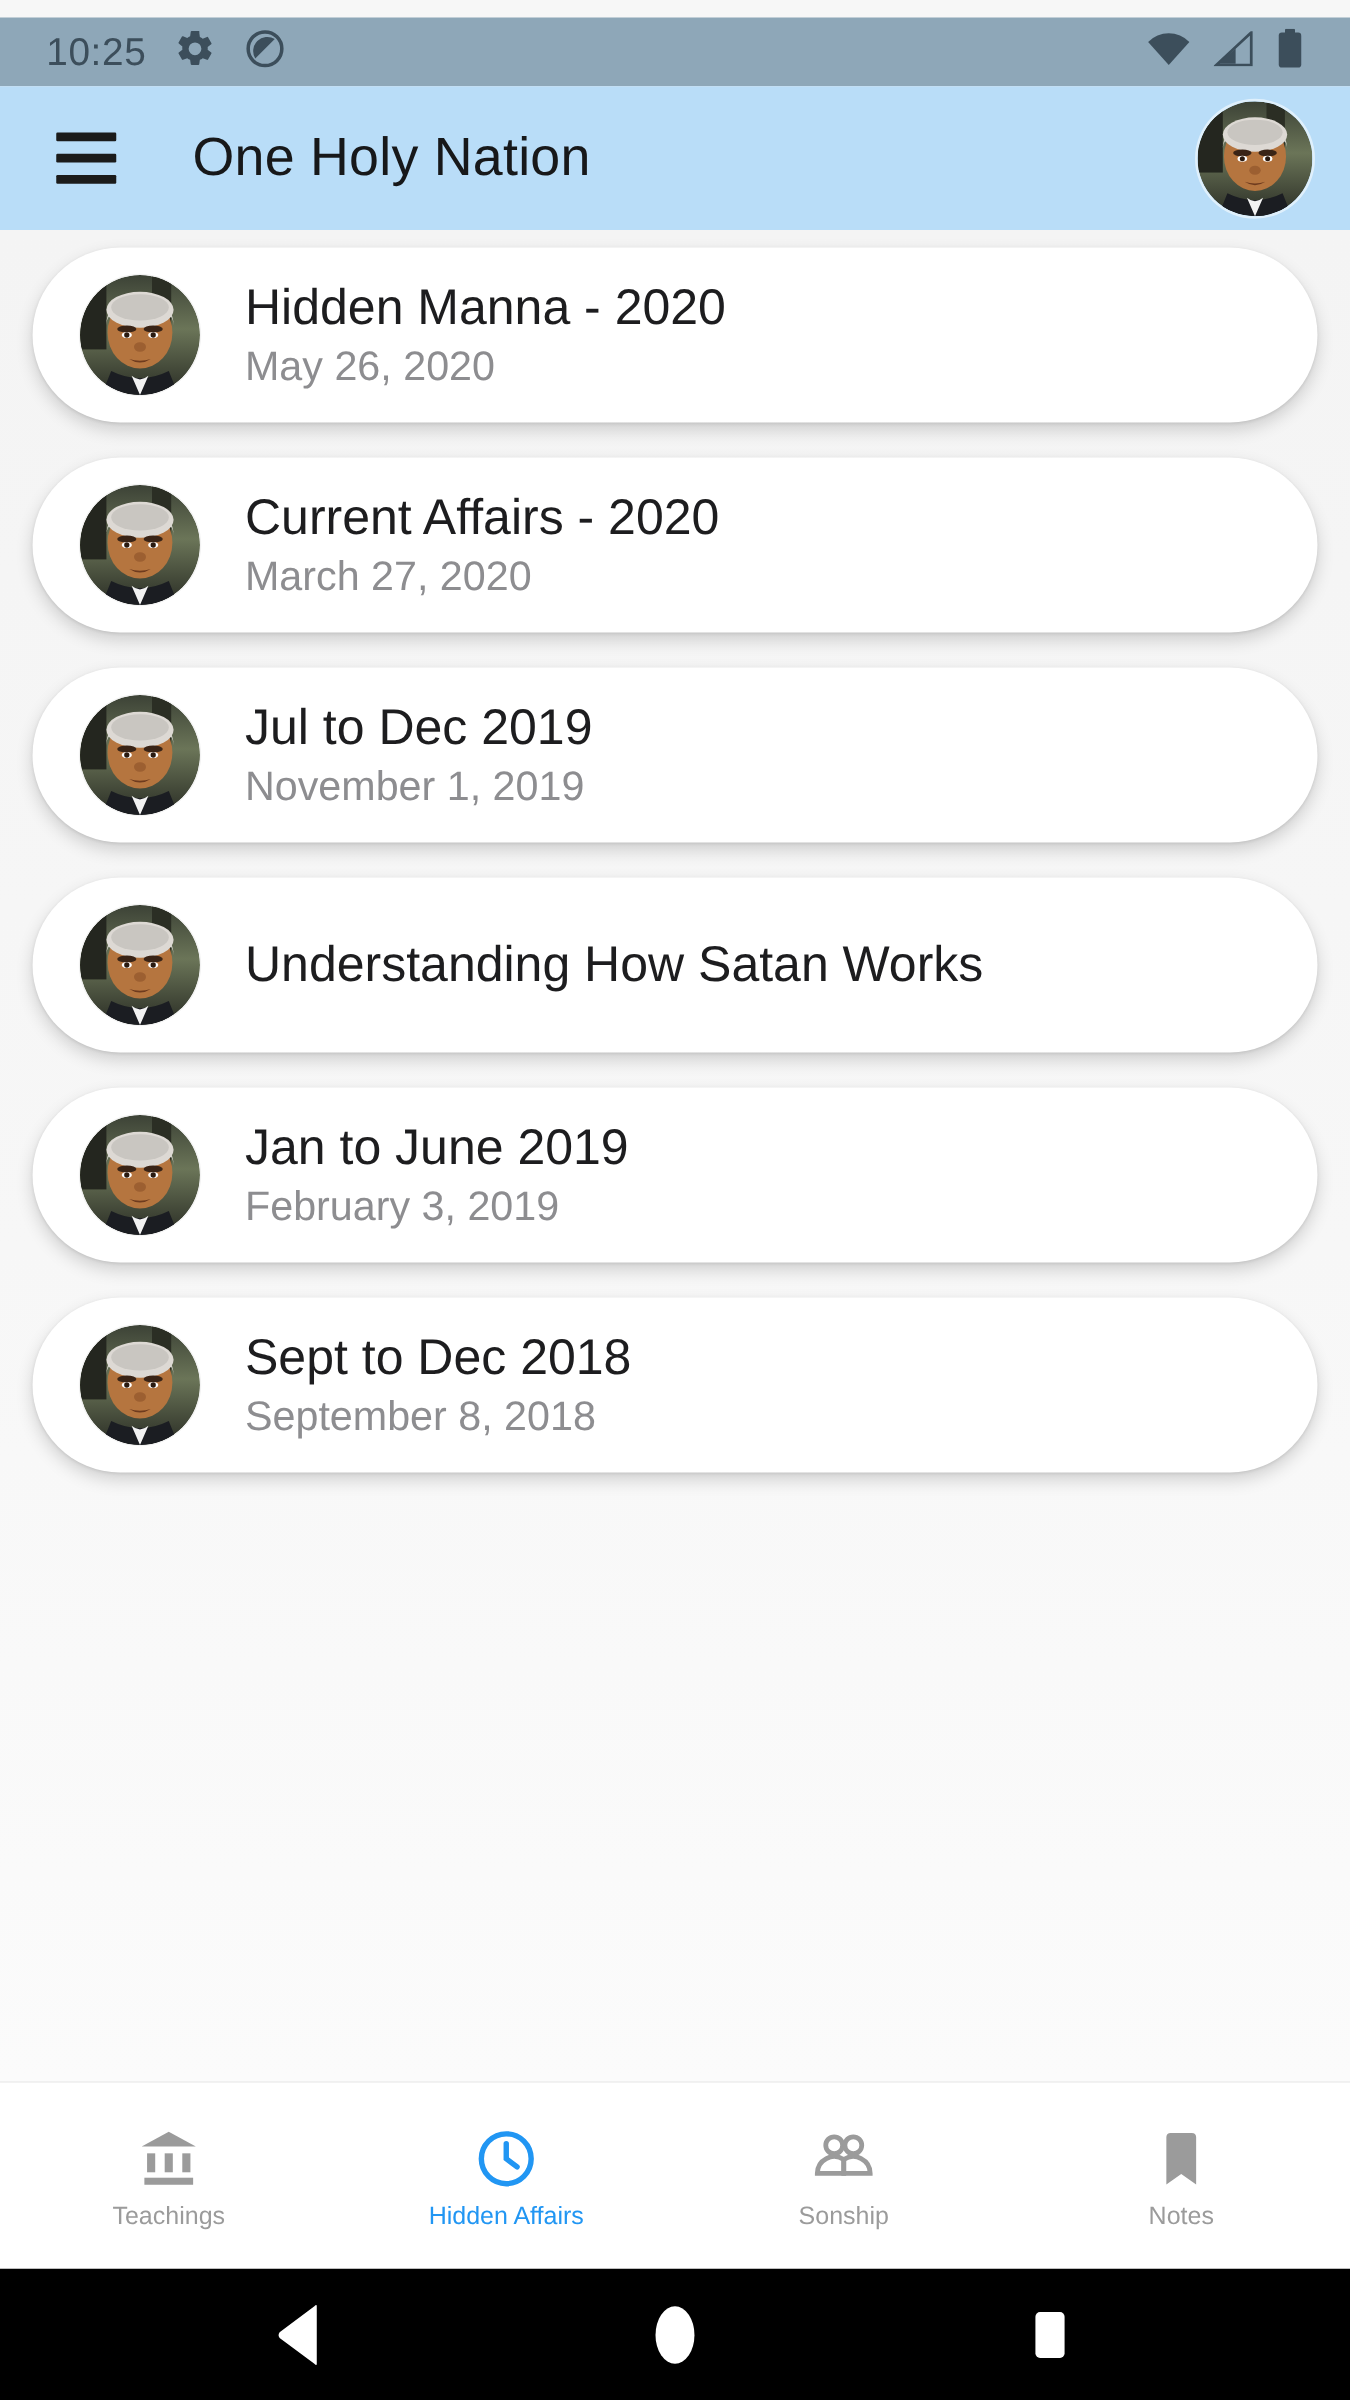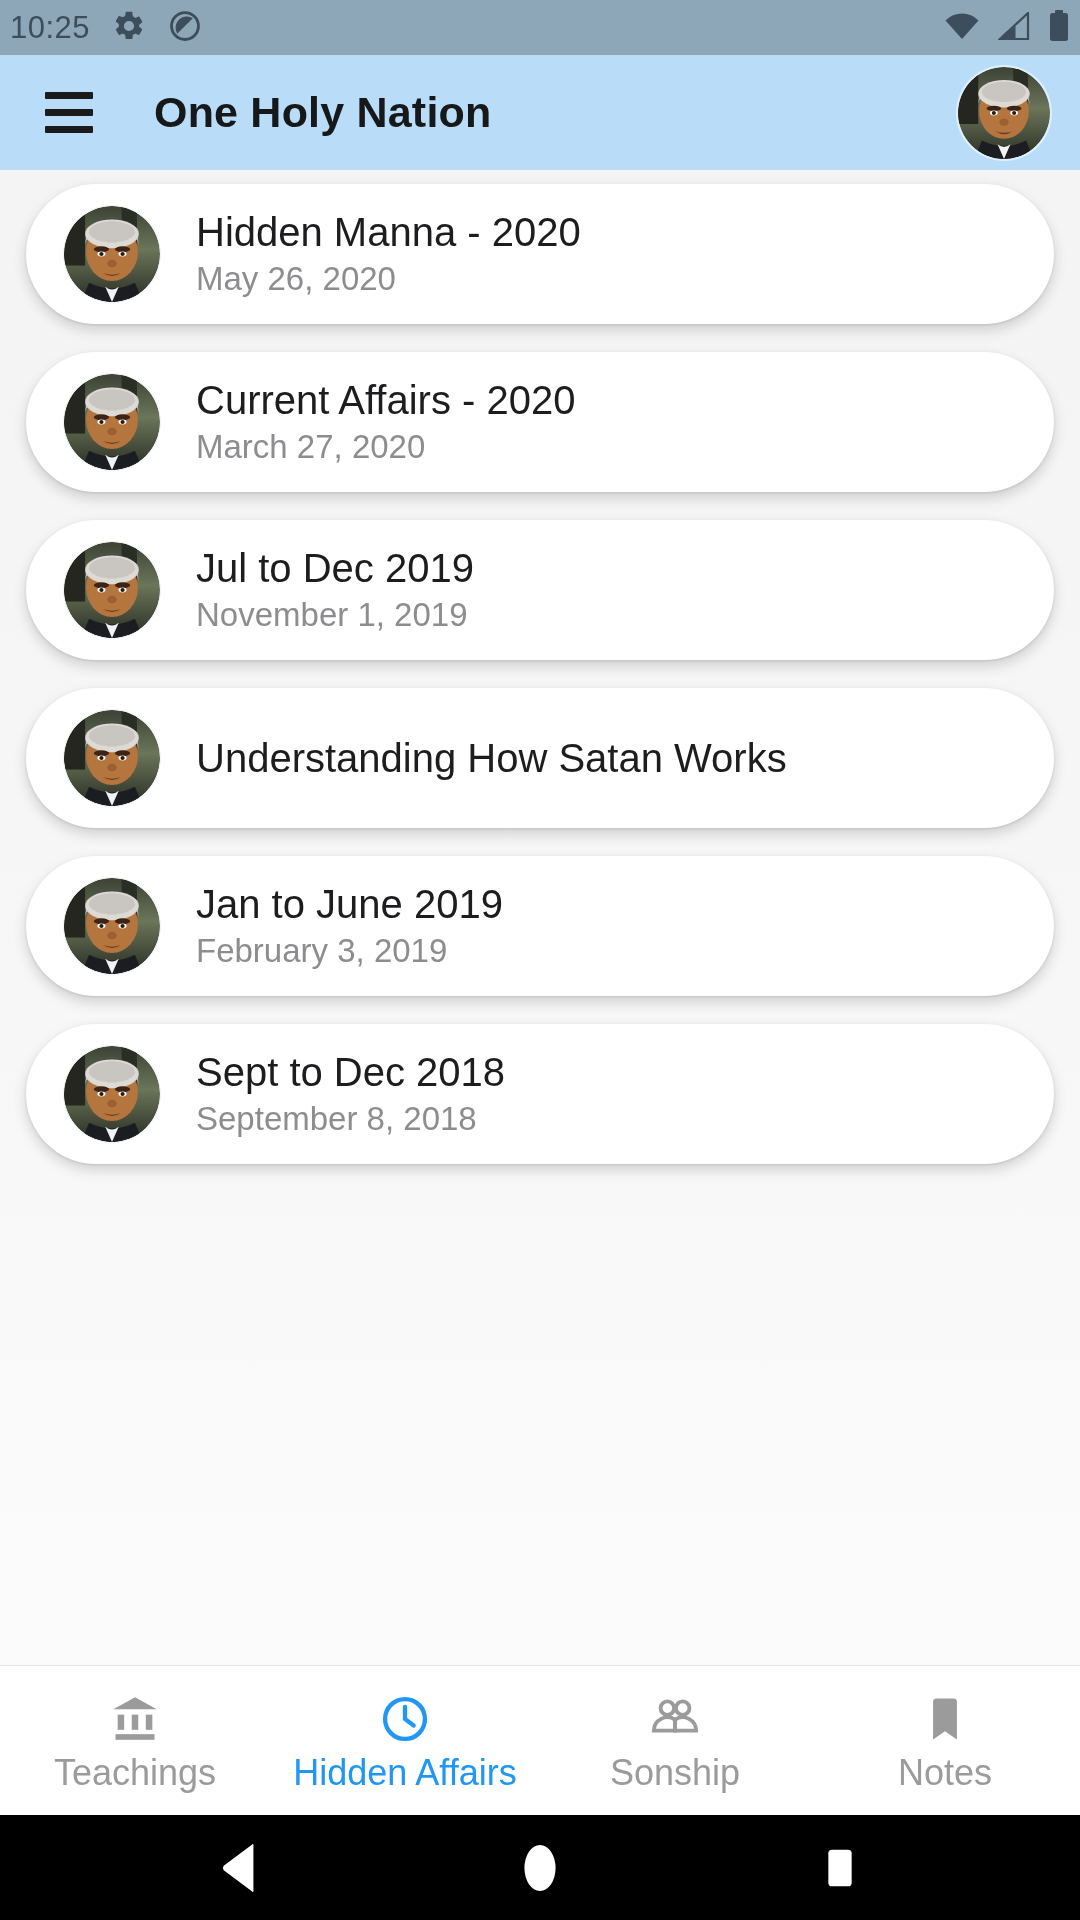--- a/index.html
+++ b/index.html
@@ -12,22 +12,23 @@
     position:relative; width:1080px; height:1920px;
     display:flex; flex-direction:column;
     background:#f7f7f7;
   }
 
   
   #status-bar {
     height:55px; flex:0 0 55px;
     background:#8ea7b8;
     display:flex; align-items:center;
-    padding:0 10px;
+    padding:0 37px;
     color:#3d4f5c;
+    margin-top:14px;
   }
   #status-left { display:flex; align-items:center; gap:22px; }
   #status-time { font-size:31px; letter-spacing:.5px; color:#3c4e5b; }
   #status-right { margin-left:auto; display:flex; align-items:center; gap:18px; }
   .sb-ico { display:block; }
 
   
   #app-bar {
     height:115px; flex:0 0 115px;
     background:#b9ddf8;
@@ -39,21 +40,21 @@
     width:66px; height:66px;
     display:flex; flex-direction:column;
     justify-content:center; align-items:center; gap:10px;
     cursor:pointer; flex:0 0 auto;
   }
   #menu-button span {
     display:block; width:48px; height:7px;
     background:#1b1b1b; border-radius:1px;
   }
   #app-title {
-    font-size:43px; font-weight:bold; color:#17181a;
+    font-size:43px; font-weight:normal; color:#17181a;
     margin-left:52px; letter-spacing:.2px;
     white-space:nowrap;
   }
   #profile-avatar {
     margin-left:auto;
     width:92px; height:92px; border-radius:50%;
     overflow:hidden; cursor:pointer;
     box-shadow:0 0 0 2px rgba(255,255,255,.55);
     flex:0 0 auto;
   }
@@ -98,21 +99,21 @@
     border-top:1px solid #e6e6e6;
     display:flex; align-items:center;
   }
   .nav-item {
     flex:1 1 0; height:100%;
     display:flex; flex-direction:column;
     align-items:center; justify-content:center; gap:8px;
     cursor:pointer;
   }
   .nav-icon { height:56px; display:flex; align-items:center; justify-content:center; }
-  .nav-label { font-size:36px; color:#9b9b9b; line-height:1; white-space:nowrap;text-align:right; }
+  .nav-label { font-size:20px; color:#9b9b9b; line-height:1; white-space:nowrap;text-align:right; }
   .nav-item.active .nav-label { color:#2196f3; }
 
   
   #android-nav {
     flex:0 0 105px; height:105px; background:#000000;
     display:flex; align-items:center; justify-content:space-around;
     padding:0 90px;
   }
   .anav { cursor:pointer; display:flex; align-items:center; justify-content:center; width:120px; height:100%; }
 </style>

